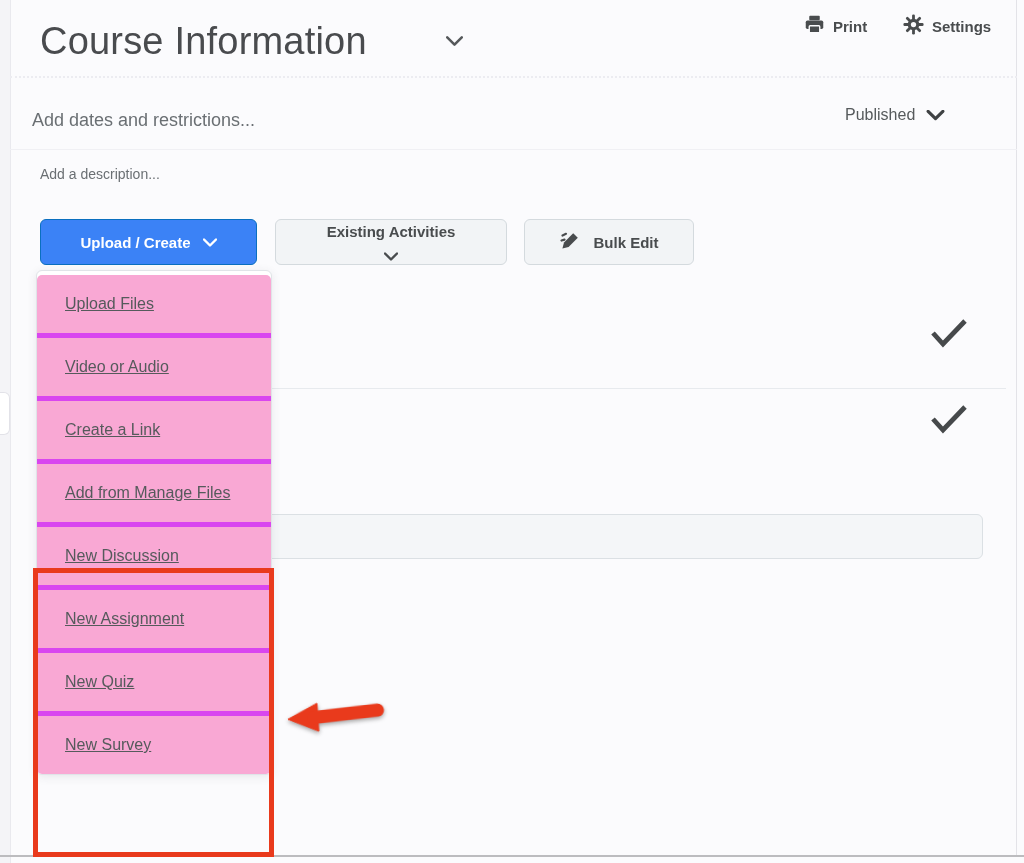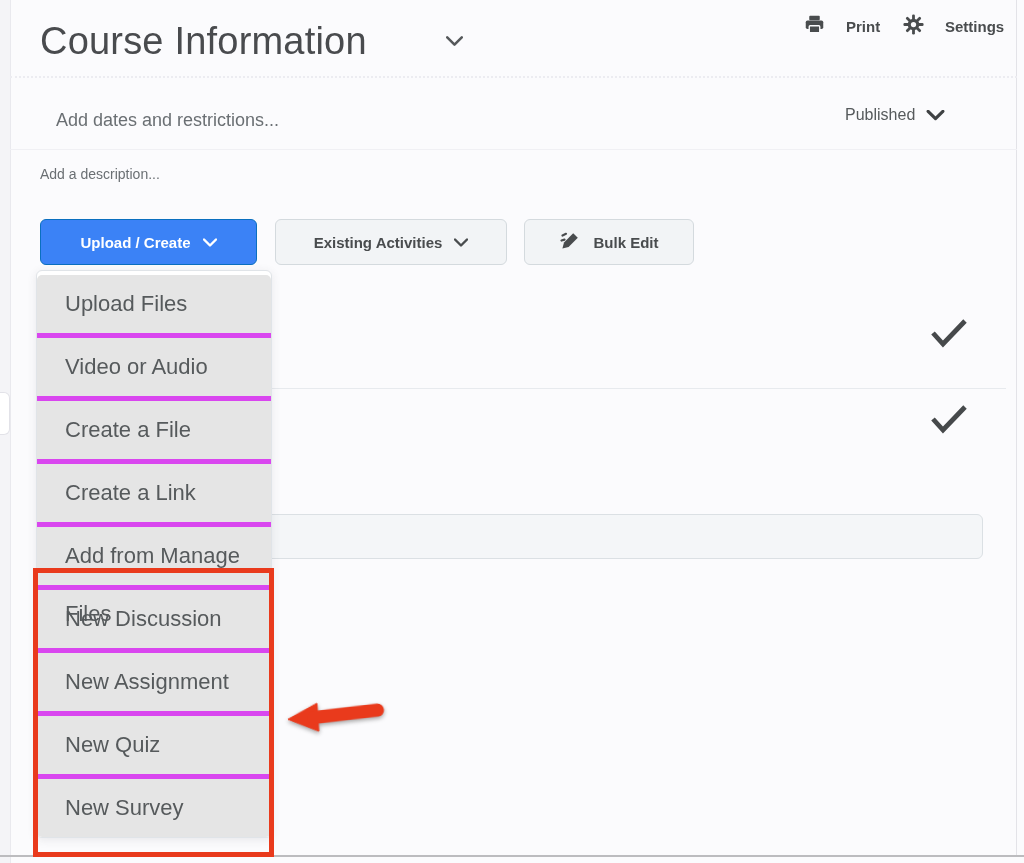--- a/index.html
+++ b/index.html
@@ -9,43 +9,43 @@
   }
   .abs{position:absolute;}
   
   .left-rail{left:0;top:0;width:10px;height:863px;background:#f4f4f7;border-right:1px solid #e9e9ee;}
   .right-edge{left:1016px;top:0;width:1px;height:855px;background:#e3e3e8;}
   .bottom-line{left:0;top:855px;width:1024px;height:2px;background:#bcbcbf;z-index:1;}
   .left-notch{left:0;top:392px;width:9px;height:41px;background:#ffffff;border:1px solid #e2e2e8;border-left:none;border-radius:0 6px 6px 0;z-index:4;}
   
   .page-title{left:40px;top:20px;font-size:38px;font-weight:400;color:#494b4e;letter-spacing:.2px;}
   .title-chevron{left:446px;top:32px;color:#55585a;cursor:pointer;}
-  .hdr-action{top:14px;height:24px;display:flex;align-items:center;gap:21px;font-size:15px;font-weight:600;color:#494c4e;cursor:pointer;}
+  .hdr-action{top:14px;height:24px;display:flex;align-items:center;gap:8px;font-size:15px;font-weight:600;color:#494c4e;cursor:pointer;}
   .hdr-print{left:804px;}
   .hdr-settings{left:903px;}
   .hdr-dotted{left:10px;top:76px;width:1007px;height:0;border-top:2px dotted #ececf1;}
   
-  .add-dates{left:56px;top:110px;font-size:18px;color:#6a6f73;cursor:pointer;}
+  .add-dates{left:32px;top:110px;font-size:18px;color:#6a6f73;cursor:pointer;}
   .published{left:845px;top:106px;display:flex;align-items:center;gap:11px;font-size:16px;color:#565a5c;cursor:pointer;}
   .published .chev{color:#3f4244;}
   .meta-divider{left:10px;top:149px;width:1007px;height:1px;background:#f0f0f4;}
   .add-desc{left:40px;top:166px;font-size:14px;color:#6a6f73;cursor:pointer;}
   
   .btn{position:absolute;top:219px;height:46px;border-radius:6px;display:flex;align-items:center;justify-content:center;gap:12px;font-size:15px;font-weight:700;box-sizing:border-box;cursor:pointer;}
   .btn-blue{left:40px;width:217px;background:#3b82f6;color:#ffffff;border:1px solid #0a6fbf;}
   .btn-gray{background:#f2f4f6;color:#494c4e;border:1px solid #d4dade;}
-  .btn-existing{left:275px;width:232px;}
+  .btn-existing{left:275px;width:232px;flex-direction:column;}
   .btn-bulk{left:524px;width:170px;}
   
   .row-check{width:38px;height:30px;z-index:0;}
   .row-divider{left:40px;top:388px;width:966px;height:1px;background:#e7eaee;z-index:0;}
   .empty-bar{left:40px;top:514px;width:943px;height:45px;background:#f4f6f8;border:1px solid #dbe0e4;border-radius:6px;box-sizing:border-box;z-index:0;}
   
   .menu-panel{left:36px;top:270px;width:236px;padding-top:4px;background:#ffffff;border:1px solid #e0e4e8;border-radius:6px;box-shadow:0 2px 10px rgba(60,60,70,.10);z-index:3;box-sizing:border-box;}
-  .menu-item{height:58px;line-height:58px;padding-left:28px;font-size:22px;color:#565a5c;cursor:pointer;background:#e5e5e5;}
+  .menu-item{height:58px;line-height:58px;padding-left:28px;font-size:16px;color:#565a5c;cursor:pointer;background:#f9a8d4;text-decoration:underline;}
   .menu-item + .menu-item{border-top:5px solid #d946ef;}
   .menu-item:first-child{border-radius:5px 5px 0 0;}
   .menu-item:last-child{border-radius:0 0 5px 5px;}
   
   .highlight-box{left:33px;top:568px;width:241px;height:289px;border:5px solid #e93a1c;box-sizing:border-box;z-index:5;pointer-events:none;}
   .anno-arrow{left:286px;top:696px;z-index:5;transform:rotate(-4deg);filter:drop-shadow(0 2px 2px rgba(0,0,0,.35));pointer-events:none;}
   .chev{display:inline-flex;}
 </style>
 </head>
 <body>
@@ -150,21 +150,20 @@
   <div class="abs row-check" style="left:930px;top:404px;">
     <svg width="38" height="30" viewBox="0 0 38 30" fill="none" stroke="#46494b" stroke-width="4.8" stroke-linejoin="miter">
         <polyline points="3,15 13,26 35,3"></polyline>
       </svg>
   </div>
   <div class="abs empty-bar"></div>
 
   <div class="abs menu-panel">
     <div class="menu-item">Upload Files</div>
     <div class="menu-item">Video or Audio</div>
-    <div class="menu-item">Create a File</div>
     <div class="menu-item">Create a Link</div>
     <div class="menu-item">Add from Manage Files</div>
     <div class="menu-item">New Discussion</div>
     <div class="menu-item">New Assignment</div>
     <div class="menu-item">New Quiz</div>
     <div class="menu-item">New Survey</div>
   </div>
 
   <div class="abs highlight-box"></div>
   <div class="abs anno-arrow">

